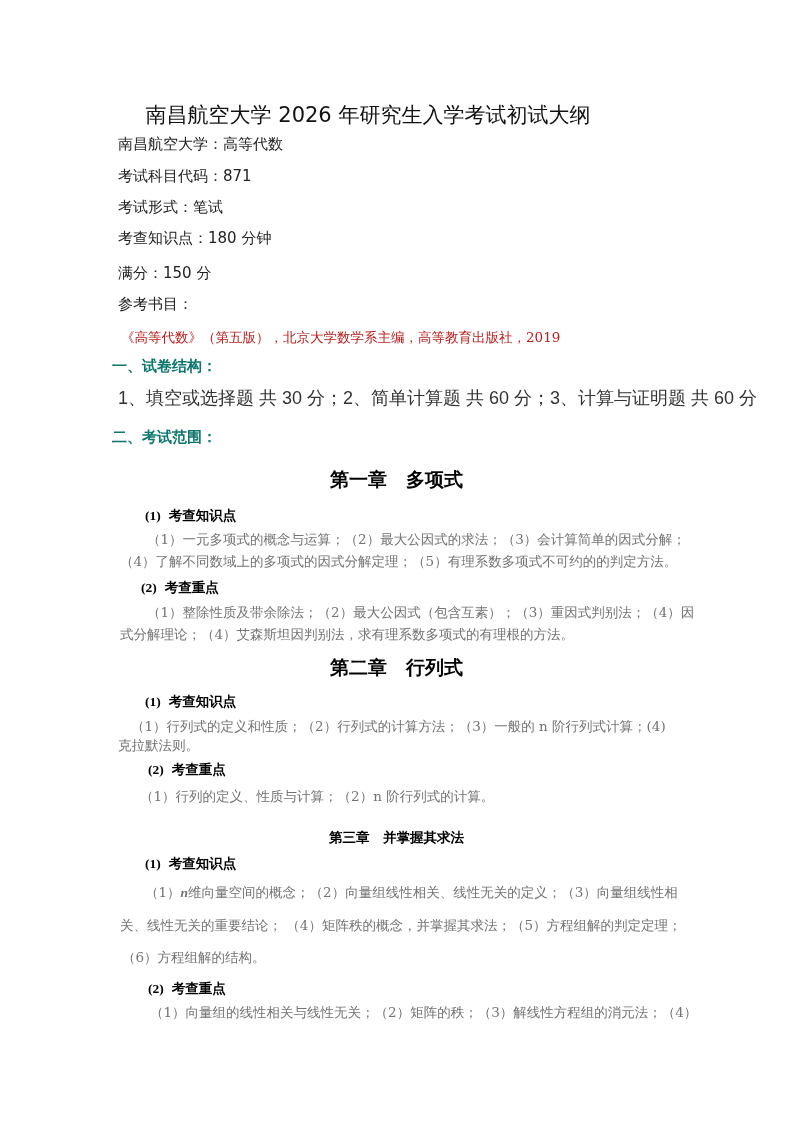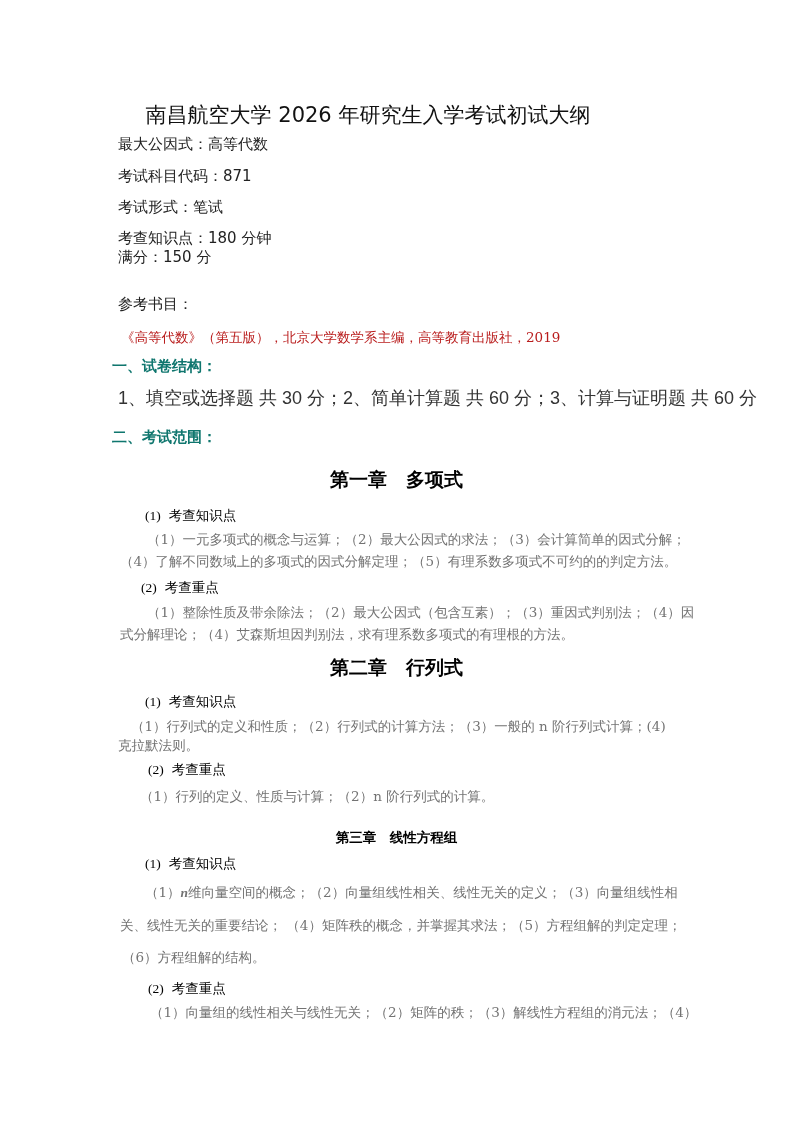--- a/index.html
+++ b/index.html
@@ -13,45 +13,45 @@
       left: 0; width: 736px; text-align: center; top: 101px;
       font-size: 21px; color: #111; font-family: "DejaVu Sans", "Liberation Sans", sans-serif;
     }
     .meta { left: 118px; font-size: 15px; color: #222; font-family: "DejaVu Sans", "Liberation Sans", sans-serif; }
     .ref { left: 121px; font-size: 13.5px; color: #b91c1c; top: 329px; }
     .h1 { left: 112px; font-size: 15px; font-weight: bold; color: #0f766e; font-family: "DejaVu Sans", "Liberation Sans", sans-serif; }
     .struct { left: 118px; top: 386px; font-size: 18px; color: #333; font-family: "Liberation Sans", "DejaVu Sans", sans-serif; }
     .chapter { left: 0; width: 793px; text-align: center; font-weight: bold; color: #000; font-family: "DejaVu Sans", "Liberation Sans", sans-serif; }
     .ch-big { font-size: 19px; }
     .ch-small { font-size: 13.5px; }
-    .sub { font-size: 13.5px; font-weight: normal; color: #000; font-family: "DejaVu Sans", "Liberation Sans", sans-serif; }
+    .sub { font-size: 13.5px; font-weight: bold; color: #000; font-family: "DejaVu Sans", "Liberation Sans", sans-serif; }
     .sub .num { font-family: "Liberation Serif", "DejaVu Serif", serif; margin-right: 8px; }
     .para { font-size: 13.5px; color: #737373; }
     .para i { font-weight: bold; font-style: italic; font-family: "Liberation Serif", serif; }
   </style>
 </head>
 <body>
 
 <div>
 
   <div class="abs title">南昌航空大学 2026 年研究生入学考试初试大纲</div>
 
   <div class="abs meta" style="top:135px">
-    <span>最大公因式：</span><span>高等代数</span>
+    <span>南昌航空大学：</span><span>高等代数</span>
   </div>
   <div class="abs meta" style="top:167px">
     <span>考试科目代码：</span><span>871</span>
   </div>
   <div class="abs meta" style="top:198px">
     <span>考试形式：</span><span>笔试</span>
   </div>
   <div class="abs meta" style="top:229px">
     <span>考查知识点：</span><span>180 分钟</span>
   </div>
-  <div class="abs meta" style="top:248px">
+  <div class="abs meta" style="top:264px">
     <span>满分：</span><span>150 分</span>
   </div>
   <div class="abs meta" style="top:295px">
     <span>参考书目：</span>
   </div>
 
   <div class="abs ref">《高等代数》（第五版），北京大学数学系主编，高等教育出版社，2019</div>
 
   <div class="abs h1" style="top:357px">一、试卷结构：</div>
   <div class="abs struct">1、填空或选择题  共 30 分；2、简单计算题  共 60 分；3、计算与证明题  共 60 分</div>
@@ -74,21 +74,21 @@
   <div class="abs sub" style="left:145px; top:693px">
     <span class="num">(1)</span><span>考查知识点</span>
   </div>
   <div class="abs para" style="left:131px; top:718px">（1）行列式的定义和性质；（2）行列式的计算方法；（3）一般的 n 阶行列式计算；(4)</div>
   <div class="abs para" style="left:118px; top:737px">克拉默法则。</div>
   <div class="abs sub" style="left:148px; top:761px">
     <span class="num">(2)</span><span>考查重点</span>
   </div>
   <div class="abs para" style="left:140px; top:788px">（1）行列的定义、性质与计算；（2）n 阶行列式的计算。</div>
 
-  <div class="abs chapter ch-small" style="top:829px">第三章　线性方程组</div>
+  <div class="abs chapter ch-small" style="top:829px">第三章　并掌握其求法</div>
   <div class="abs sub" style="left:145px; top:855px">
     <span class="num">(1)</span><span>考查知识点</span>
   </div>
   <div class="abs para" style="left:145px; top:884px">
     <span>（1）</span><i>n</i><span>维向量空间的概念；（2）向量组线性相关、线性无关的定义；（3）向量组线性相</span>
   </div>
   <div class="abs para" style="left:120px; top:917px">关、线性无关的重要结论；  （4）矩阵秩的概念，并掌握其求法；（5）方程组解的判定定理；</div>
   <div class="abs para" style="left:122px; top:949px">（6）方程组解的结构。</div>
   <div class="abs sub" style="left:148px; top:980px">
     <span class="num">(2)</span><span>考查重点</span>

